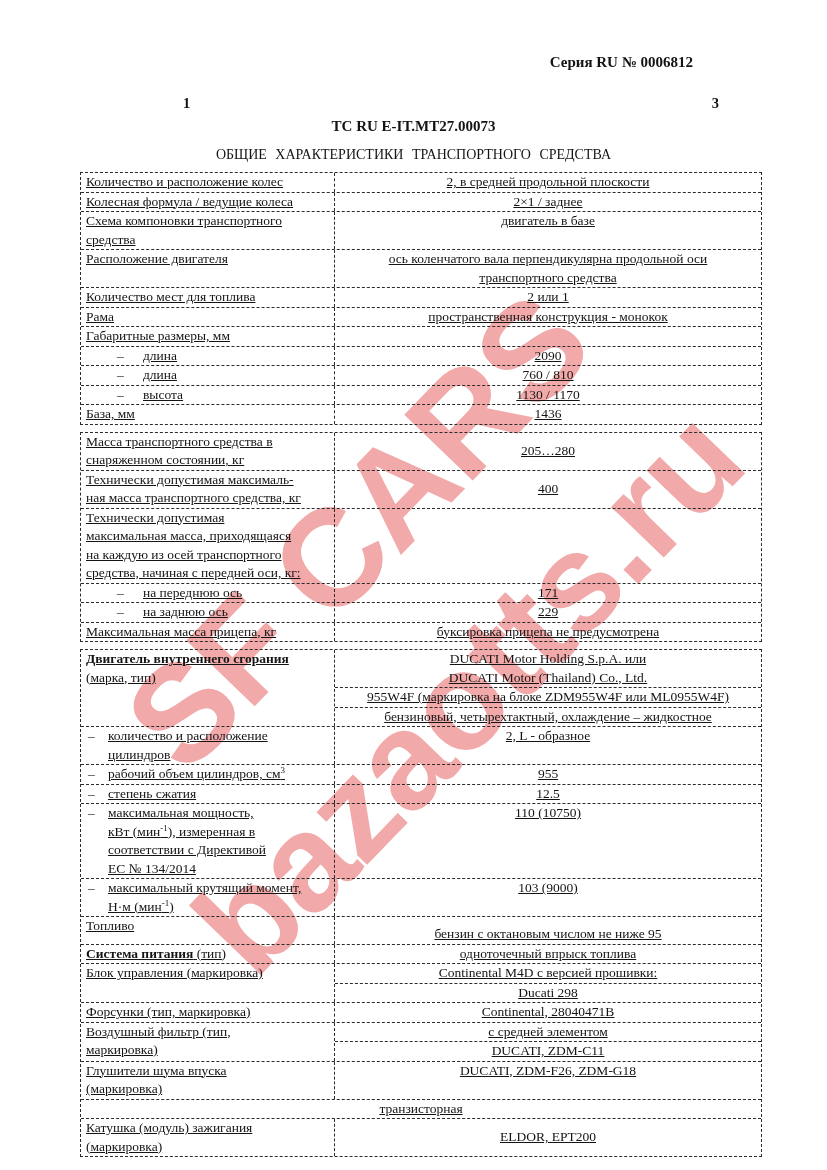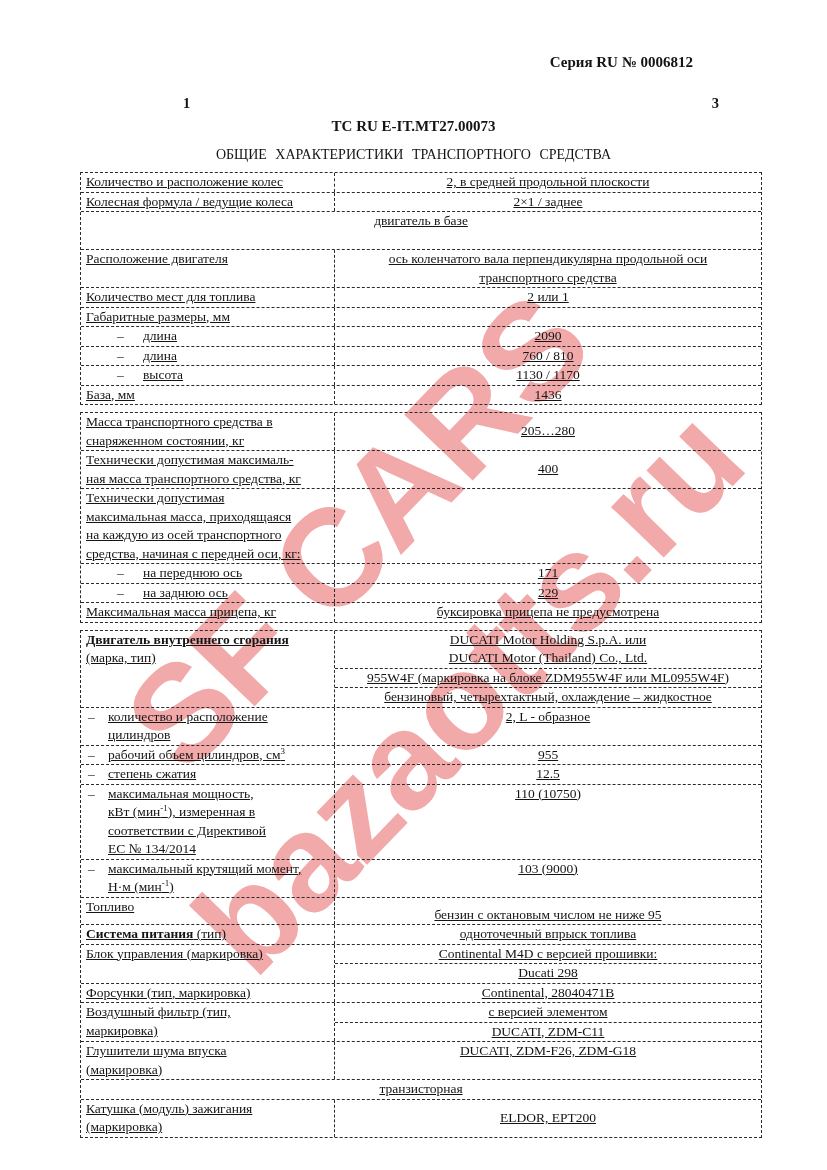--- a/index.html
+++ b/index.html
@@ -101,39 +101,48 @@
         </div>
         <div class="trow" style="min-height: 18.5px;">
           <div class="cell-lab"><span>Колесная формула / ведущие колеса</span></div>
           <div class="cell-val">
             <div class="subrow" style="min-height: 18.5px;">
               <div><span>2×1 / заднее</span></div>
             </div>
           </div>
         </div>
         <div class="trow vtop" style="min-height: 37px;">
+          <div class="cell-lab"><span>Схема компоновки транспортного</span><br><span>средства</span></div>
           <div class="cell-val">
             <div class="subrow" style="min-height: 18.5px; text-align: right;">
               <div><span>двигатель в базе</span></div>
             </div>
           </div>
         </div>
         <div class="trow" style="min-height: 37px;">
           <div class="cell-lab"><span>Расположение двигателя</span></div>
           <div class="cell-val">
             <div class="subrow" style="min-height: 37px;">
               <div><span>ось коленчатого вала перпендикулярна продольной оси</span><br><span>транспортного средства</span></div>
             </div>
           </div>
         </div>
         <div class="trow" style="min-height: 18.5px;">
           <div class="cell-lab"><span>Количество мест для топлива</span></div>
           <div class="cell-val">
             <div class="subrow" style="min-height: 18.5px;">
               <div><span>2 или 1</span></div>
+            </div>
+          </div>
+        </div>
+        <div class="trow" style="min-height: 18.5px;">
+          <div class="cell-lab"><span>Рама</span></div>
+          <div class="cell-val">
+            <div class="subrow" style="min-height: 18.5px;">
+              <div><span>пространственная конструкция - монокок</span></div>
             </div>
           </div>
         </div>
         <div class="trow" style="min-height: 18.5px;">
           <div class="cell-lab"><span>Габаритные размеры, мм</span></div>
           <div class="cell-val"></div>
         </div>
         <div class="trow" style="min-height: 18.5px;">
           <div class="cell-lab dash1"><span class="dashmark">–</span><span>длина</span></div>
           <div class="cell-val">
@@ -300,21 +309,21 @@
           <div class="cell-val">
             <div class="subrow" style="min-height: 18.5px;">
               <div><span>Continental, 28040471B</span></div>
             </div>
           </div>
         </div>
         <div class="trow" style="min-height: 37px;">
           <div class="cell-lab"><span>Воздушный фильтр (тип,</span><br><span>маркировка)</span></div>
           <div class="cell-val">
             <div class="subrow" style="min-height: 18.5px;">
-              <div><span>с версией элементом</span></div>
+              <div><span>с средней элементом</span></div>
             </div>
             <div class="subrow" style="min-height: 18.5px;">
               <div><span>DUCATI, ZDM-C11</span></div>
             </div>
           </div>
         </div>
         <div class="trow vtop" style="min-height: 37px;">
           <div class="cell-lab"><span>Глушители шума впуска</span><br><span>(маркировка)</span></div>
           <div class="cell-val">
             <div class="subrow" style="min-height: 18.5px;">

